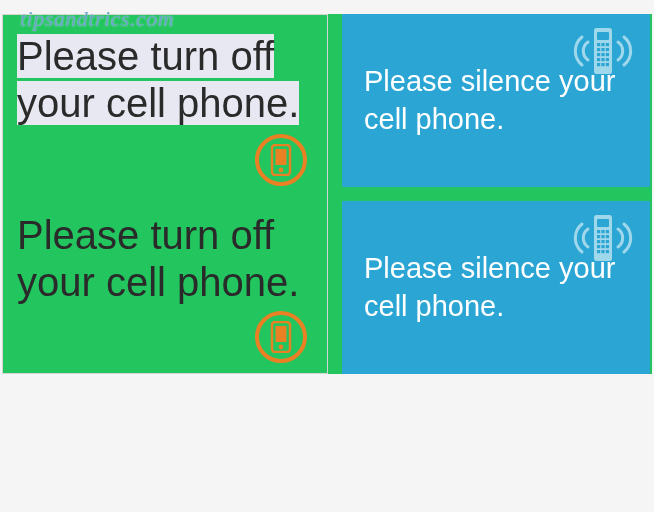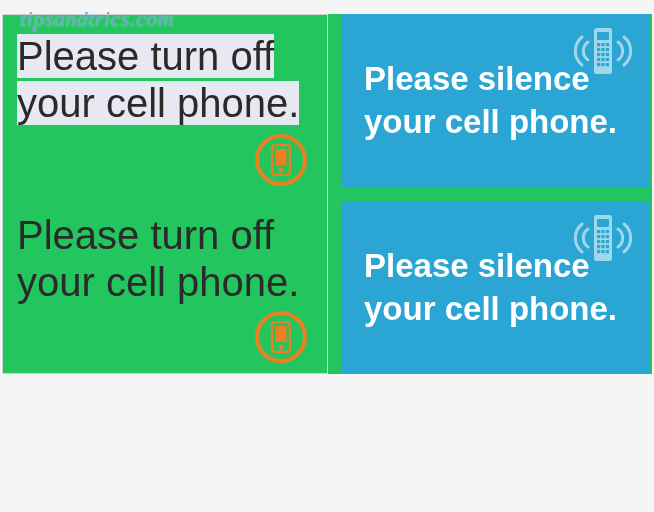--- a/index.html
+++ b/index.html
@@ -85,24 +85,24 @@
 
   .r-card {
     flex: 1;
     background: #2ba6d4;
     position: relative;
     padding: 0 22px;
     display: flex;
     align-items: center;
   }
   .r-text {
-    font-size: 33px;
+    font-size: 29px;
     line-height: 1.3;
     color: #ffffff;
-    font-weight: 700;
+    font-weight: 400;
   }
   .r-icon {
     position: absolute;
     top: 8px;
     right: 10px;
     opacity: 0.55;
   }
   .r-icon svg { display: block; }
 </style>
 </head>

